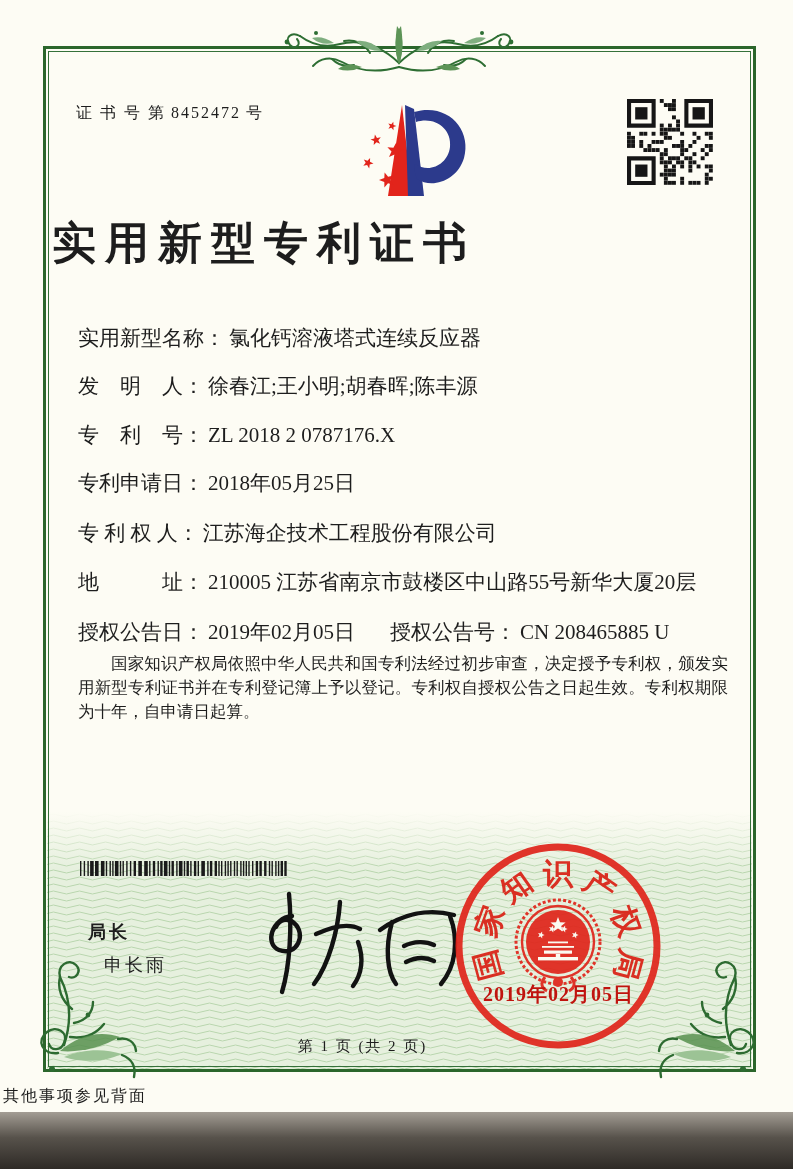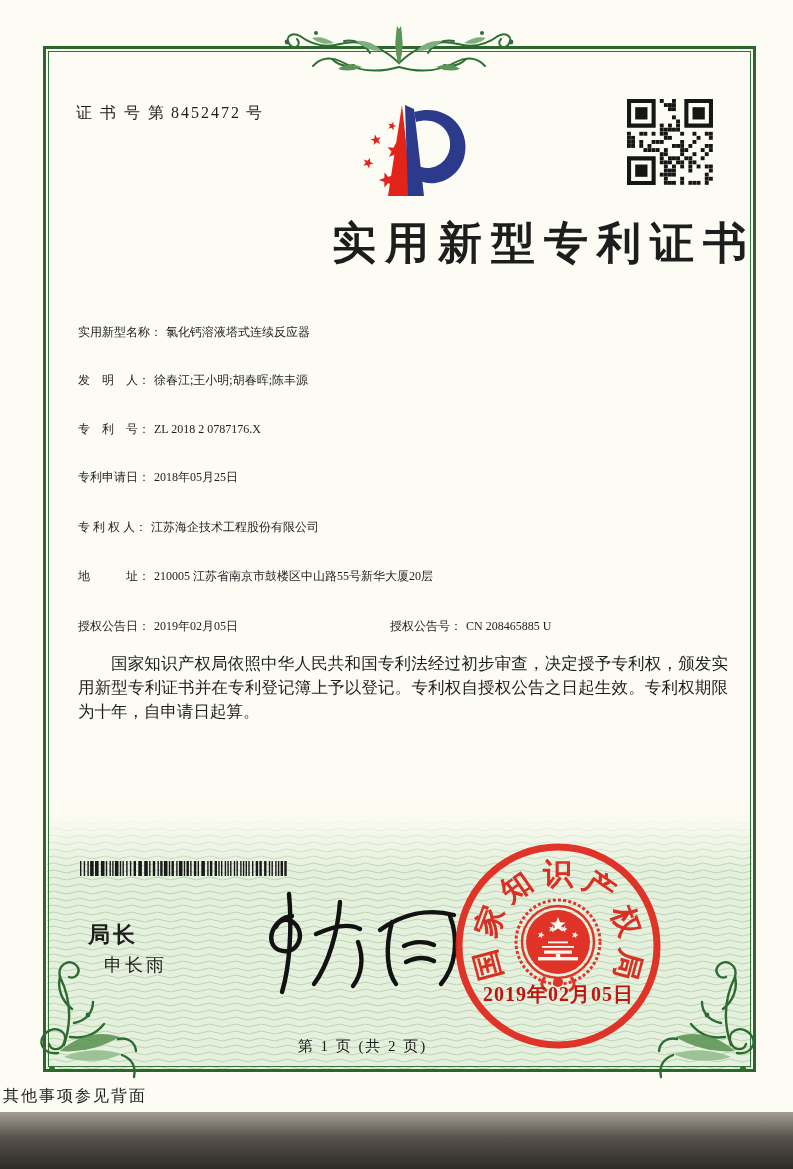--- a/index.html
+++ b/index.html
@@ -17,32 +17,32 @@
   }
   .frame::after{
     content:"";position:absolute;inset:2px;border:1px solid #35713a;
   }
   .guilloche{position:absolute;left:47px;top:812px;z-index:0;}
   .cert-no{left:76px;top:103px;font-size:16px;letter-spacing:2px;z-index:2;}
   .cert-no span{margin-right:5px;}
   .logo{left:322px;top:100px;z-index:2;}
   .qr{left:627px;top:99px;z-index:2;}
   .title{
-    left:43px;top:214px;width:713px;text-align:right;
+    left:43px;top:214px;width:713px;text-align:left;
     font-size:44px;font-weight:600;letter-spacing:9px;text-indent:9px;z-index:2;
   }
-  .field-row{left:78px;font-size:12px;white-space:nowrap;z-index:2;font-family:Liberation Serif, serif;}
+  .field-row{left:78px;font-size:21px;white-space:nowrap;z-index:2;font-family:Liberation Serif, serif;}
   .field-row .flabel{margin-right:4px;}
   .body-text{
     left:78px;top:652px;width:650px;font-size:16.5px;line-height:23.8px;
     text-align:justify;z-index:2;
   }
   .body-text p{margin:0;text-indent:33px;}
   .barcode{left:80px;top:861px;z-index:2;}
-  .director-title{left:88px;top:920px;font-size:22px;letter-spacing:3px;font-weight:600;z-index:3;}
+  .director-title{left:88px;top:920px;font-size:18px;letter-spacing:3px;font-weight:600;z-index:3;}
   .director-name{left:104px;top:953px;font-size:18px;letter-spacing:3px;z-index:3;}
   .signature{left:252px;top:886px;z-index:3;}
   .seal{left:452px;top:840px;z-index:4;opacity:.93;}
   .seal-date{
     left:483px;top:981px;font-size:20px;font-weight:600;letter-spacing:1px;
     color:#c0140e;z-index:5;white-space:nowrap;
   }
   .page-footer{
     left:43px;top:1037px;width:713px;text-align:center;font-size:15px;
     letter-spacing:2px;z-index:3;transform:translateX(-37px);

